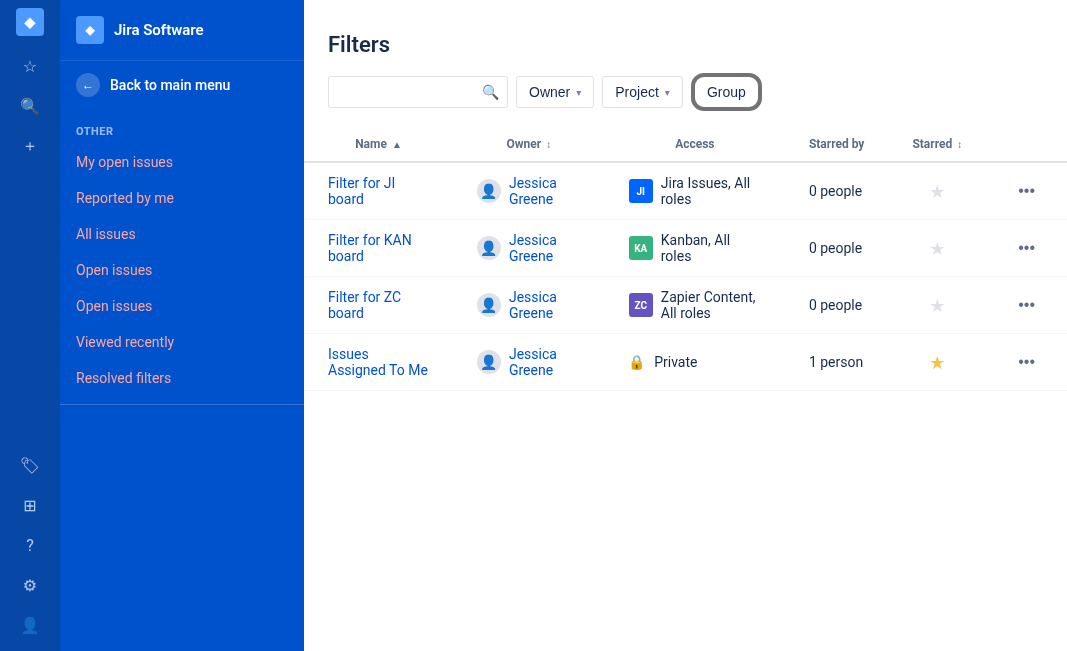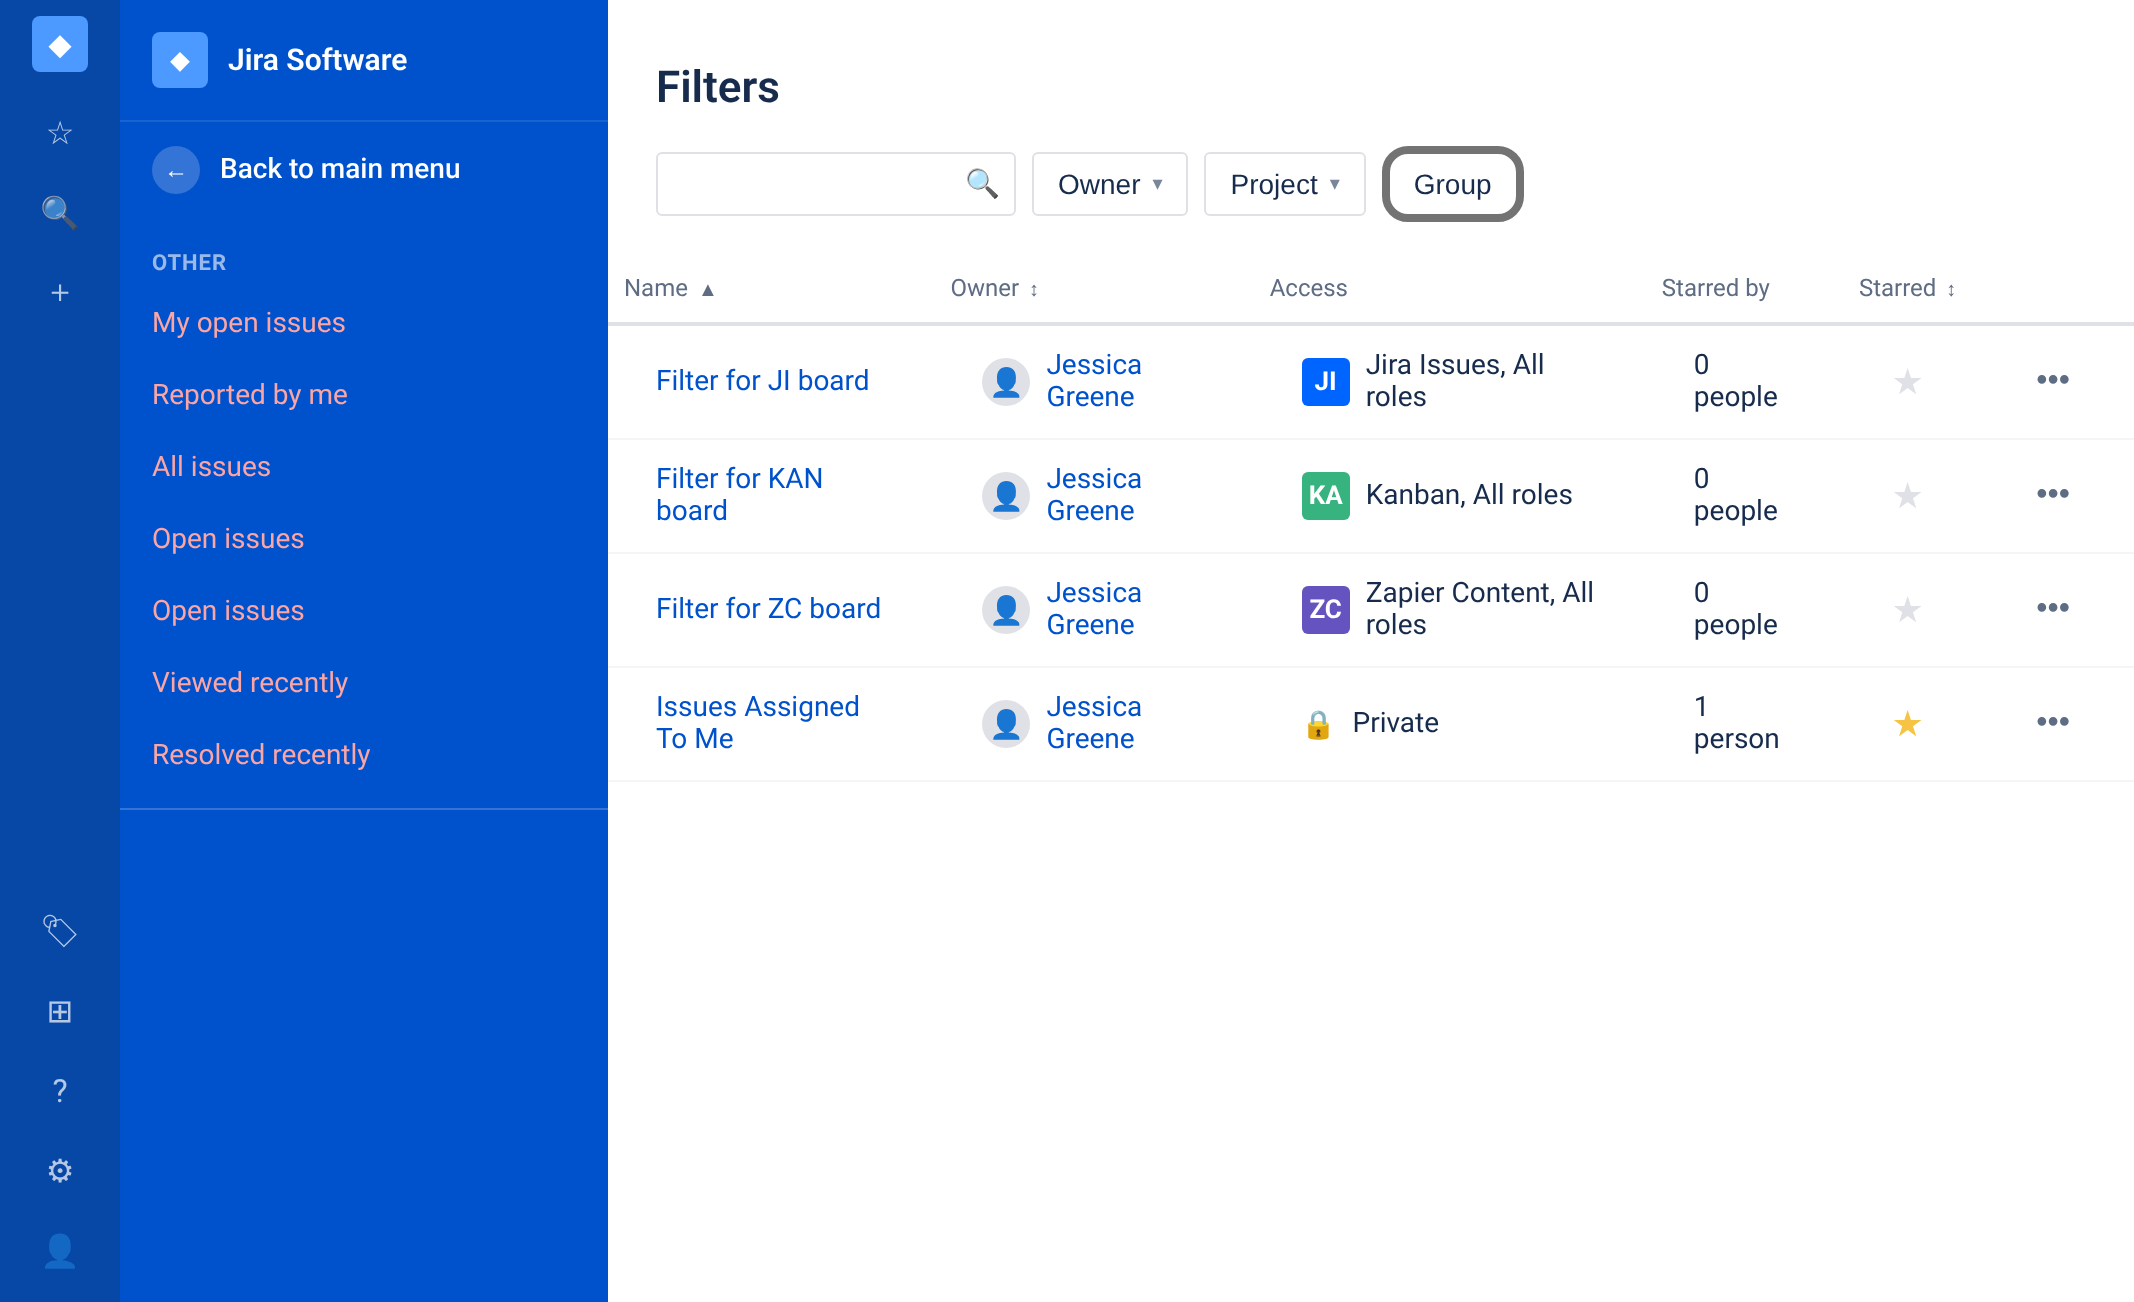--- a/index.html
+++ b/index.html
@@ -193,24 +193,24 @@
       overflow-y: auto;
     }
     table {
       width: 100%;
       border-collapse: collapse;
     }
     thead tr {
       border-bottom: 2px solid #dfe1e6;
     }
     th {
-      padding: 10px 8px;
-      text-align: left;
+      padding: 10px 24px;
+      text-align: center;
       font-size: 12px;
-      font-weight: 400;
+      font-weight: 700;
       color: #5e6c84;
       text-transform: none;
       white-space: nowrap;
     }
     th .sort-arrow { font-size: 10px; margin-left: 2px; color: #5e6c84; }
     td {
       padding: 12px 24px;
       font-size: 14px;
       color: #172b4d;
       border-bottom: 1px solid #f4f5f7;
@@ -238,21 +238,21 @@
     .owner-name { color: #0052cc; }
     .access-cell {
       display: flex;
       align-items: center;
       gap: 8px;
     }
     .project-icon {
       width: 24px; height: 24px;
       border-radius: 3px;
       display: flex; align-items: center; justify-content: center;
-      font-size: 13px;
+      font-size: 10px;
       font-weight: bold;
       color: white;
       flex-shrink: 0;
     }
     .project-icon.blue { background: #0065ff; }
     .project-icon.green { background: #36b37e; }
     .project-icon.purple { background: #6554c0; }
     .lock-icon { color: #7a869a; font-size: 14px; }
     .starred-cell { text-align: center; }
     .star-filled { color: #f6c344; font-size: 18px; }
@@ -307,21 +307,21 @@
   </div>
 
   <div class="section-label">OTHER</div>
 
   <div class="nav-item">My open issues</div>
   <div class="nav-item">Reported by me</div>
   <div class="nav-item">All issues</div>
   <div class="nav-item">Open issues</div>
   <div class="nav-item">Open issues</div>
   <div class="nav-item">Viewed recently</div>
-  <div class="nav-item">Resolved recently</div>
+  <div class="nav-item">Resolved filters</div>
 
   <div class="nav-divider"></div>
 
 </div>
 
 <div class="main-content">
   <div class="main-header">
     <h1 class="page-title">Filters</h1>
     <div class="filter-bar">
       <div class="search-input-wrapper">

